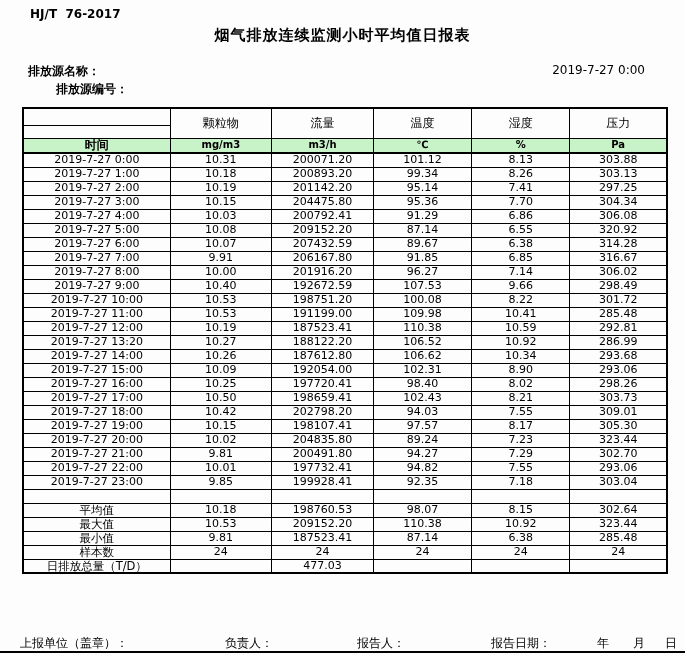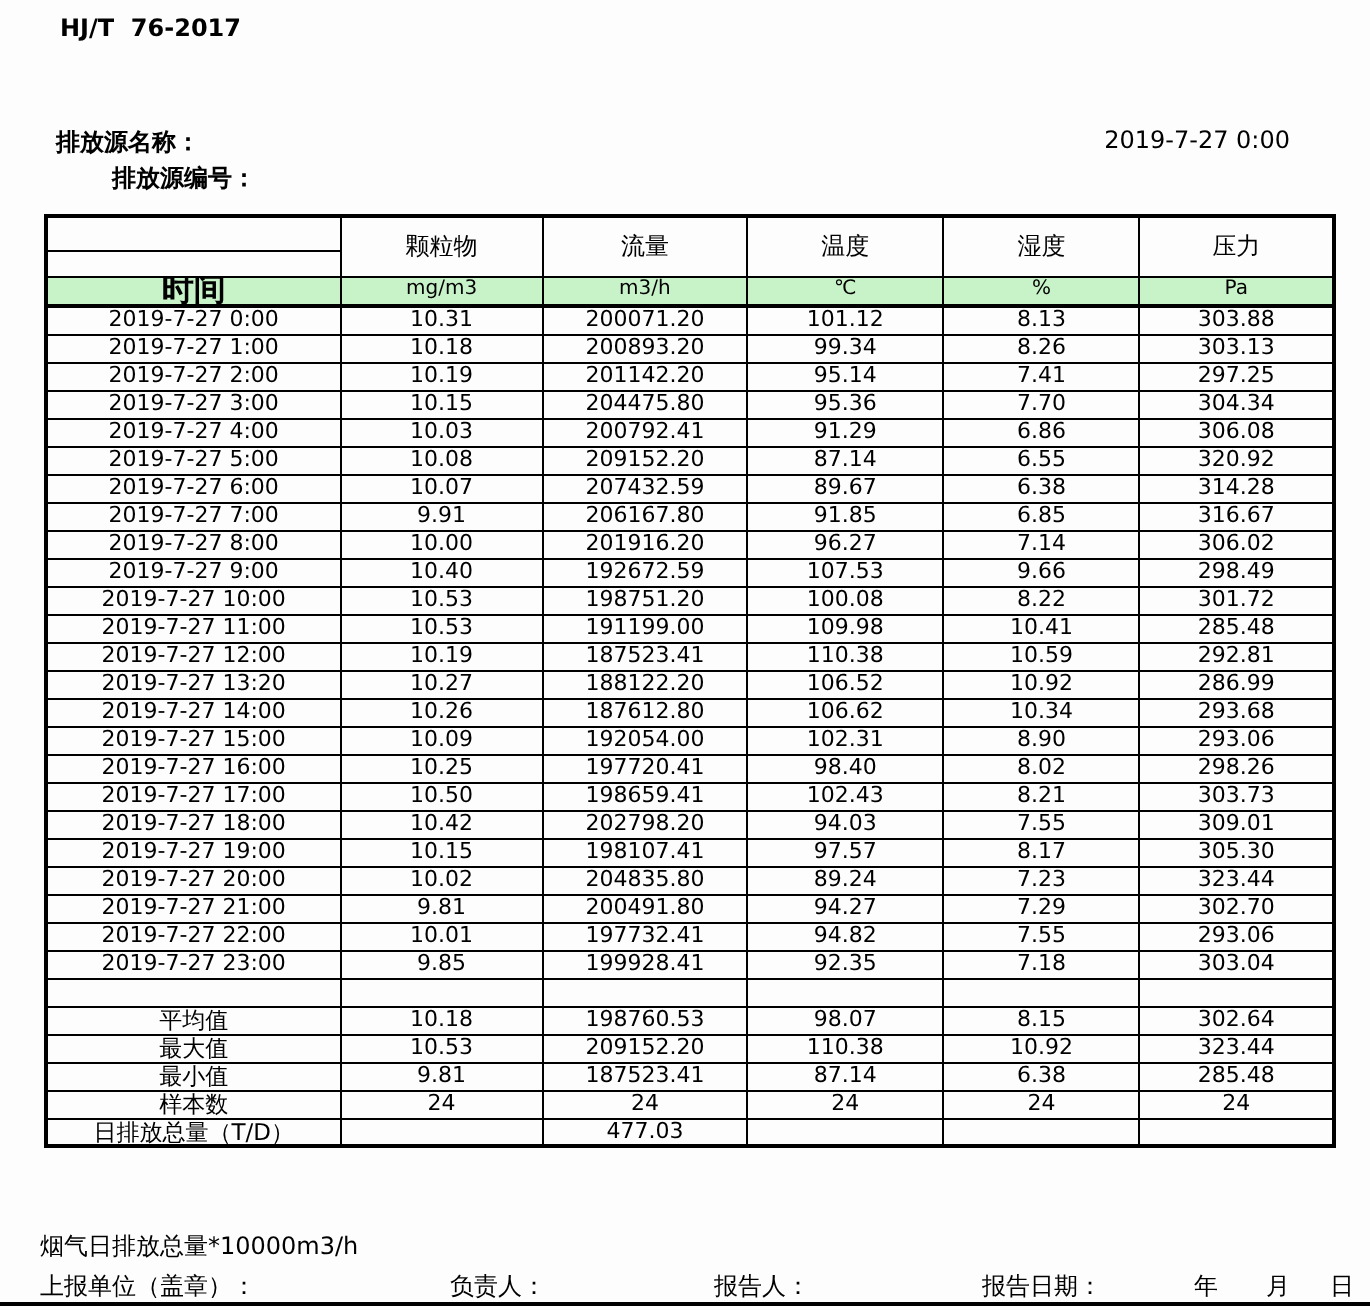--- a/index.html
+++ b/index.html
@@ -29,22 +29,22 @@
     padding: 0; margin: 0;
     text-align: center; vertical-align: middle;
     font-size: 11px; line-height: 12px; font-weight: normal;
     overflow: hidden; white-space: nowrap;
   }
   tr.hrow1 { height: 17px; margin-top: 20px; }
   tr.hrow2 { height: 13px; }
   tr.hrow1 th { font-size: 12px; }
   tr.unit-row { height: 15px; }
   tr.unit-row th, tr.unit-row td { background: var(--green); border-bottom: 2px solid var(--border); }
-  tr.unit-row th.time-head { font-size: 16px; font-weight: bold; }
-  tr.unit-row td { font-size: 10px; }
+  tr.unit-row th.time-head { font-size: 12px; font-weight: bold; }
+  tr.unit-row td { font-size: 10px; font-weight: bold; }
   tbody.data tr { height: 14px; }
   tr.empty-row { height: 15px; }
   tbody.tail tr { height: 14px; }
   tbody.tail td.row-label { font-size: 11.5px; margin-top: 44px; }
 
   .note { position: absolute; left: 20px; top: 615px; font-size: 12px; }
   .sign-row span { position: absolute; top: 635px; font-size: 12px; }
   .lbl-unit { left: 20px; font-family: Liberation Mono, monospace; }
   .lbl-resp { left: 225px; }
   .lbl-reporter { left: 357px; text-align: center; }
@@ -53,20 +53,21 @@
   .lbl-month { left: 633px; }
   .lbl-day { left: 665px; }
   .bottom-rule { position: absolute; left: 0; top: 651px; width: 685px; border-top: 2px solid var(--border); }
 </style>
 </head>
 <body>
 
 <div class="page">
 
   <div class="doc-standard">HJ/T  76-2017</div>
+  <h1 class="title">烟气排放连续监测小时平均值日报表</h1>
 
   <div class="meta-label-1">排放源名称：</div>
   <div class="meta-label-2">排放源编号：</div>
   <div class="meta-date">2019-7-27  0:00</div>
 
   <table class="report">
     <colgroup>
       <col style="width:147px">
       <col style="width:101px">
       <col style="width:102px">
@@ -334,21 +335,20 @@
           <td class="row-label">日排放总量（T/D）</td>
           <td></td>
           <td>477.03</td>
           <td></td>
           <td></td>
           <td></td>
         </tr>
       </tbody>
   </table>
 
-  <div class="note">烟气日排放总量*10000m3/h</div>
 
   <div class="sign-row">
     <span class="lbl-unit">上报单位（盖章）：</span>
     <span class="lbl-resp">负责人：</span>
     <span class="lbl-reporter">报告人：</span>
     <span class="lbl-date">报告日期：</span>
     <span class="lbl-year">年</span>
     <span class="lbl-month">月</span>
     <span class="lbl-day">日</span>
   </div>

